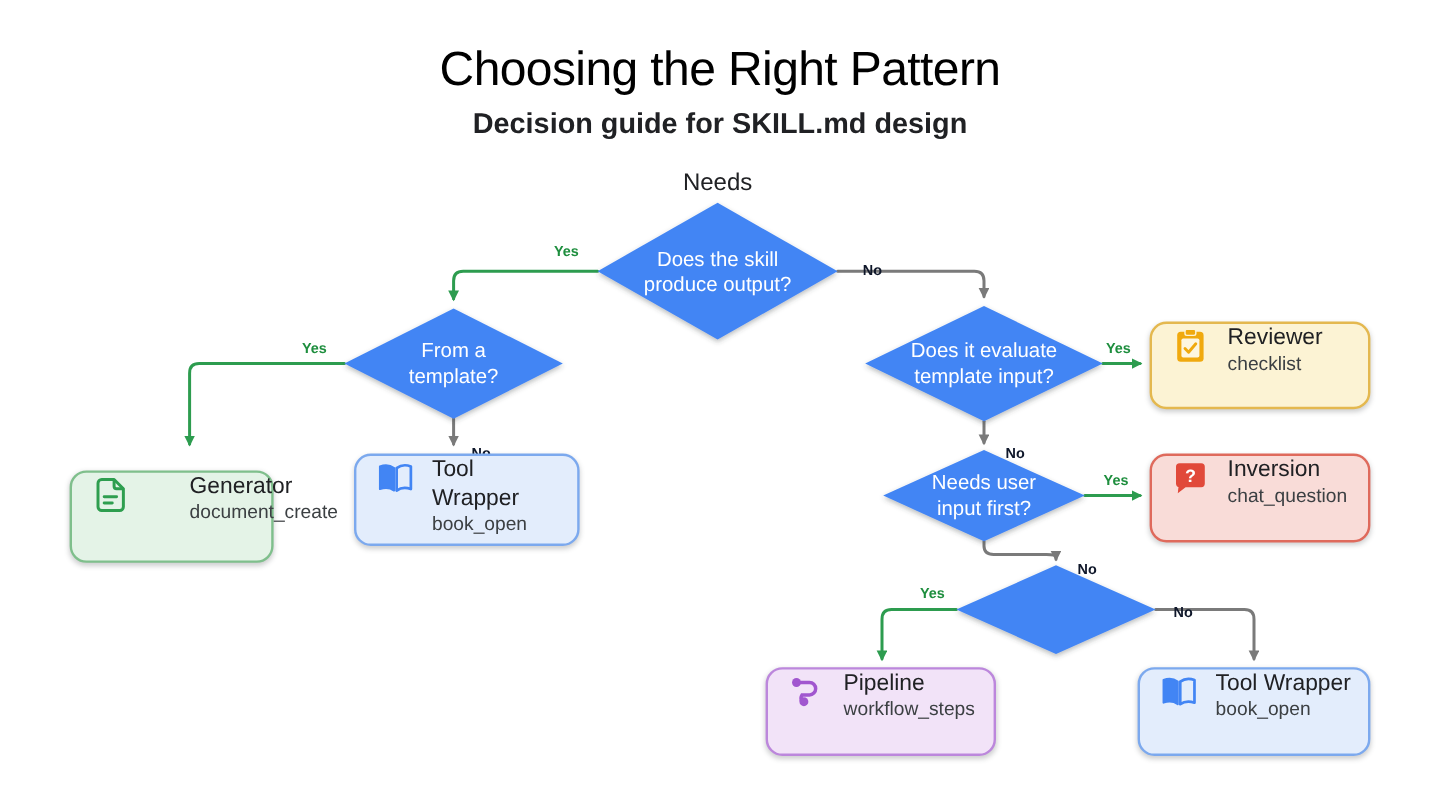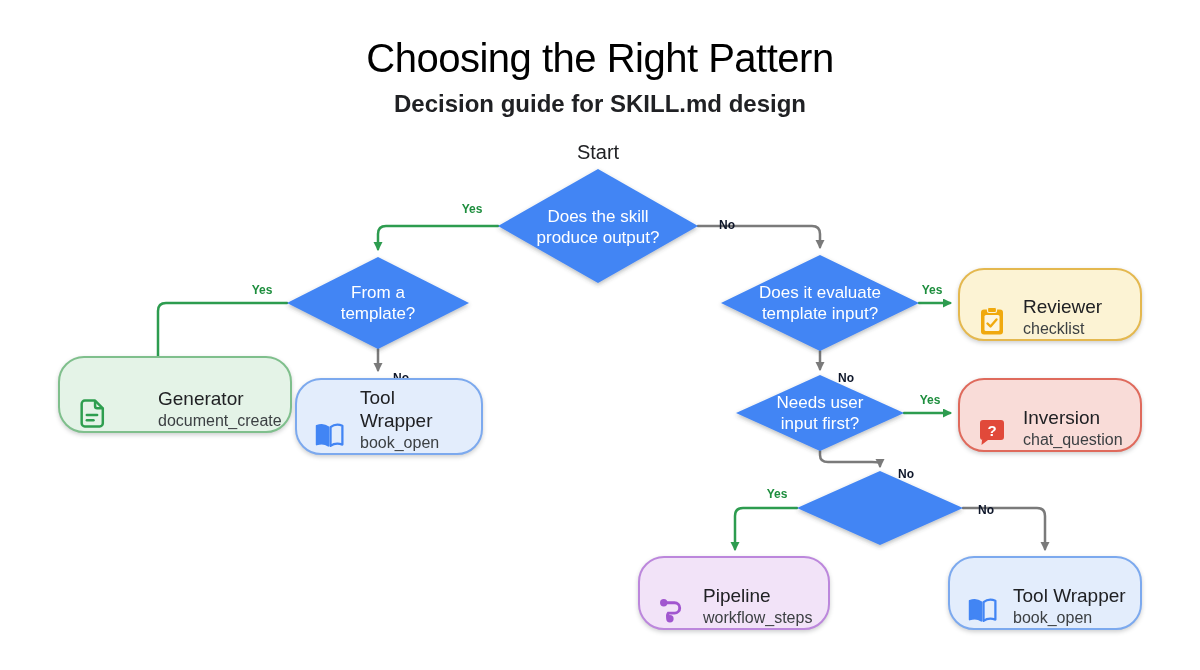--- a/index.html
+++ b/index.html
@@ -38,24 +38,24 @@
   }
   .edge-label {
     position: absolute;
     transform: translate(-50%, -50%);
     font-size: 12px; font-weight: 700;
   }
   .edge-label.yes { color: #1e8e3e; }
   .edge-label.no { color: #0f172a; margin-top: 16px; }
   .pattern-box {
     position: absolute;
-    border-radius: 26px;
+    border-radius: 14px;
     border: 2px solid;
     display: flex;
-    align-items: flex-end;
+    align-items: flex-start;
     gap: 13px;
     padding: 0 10px 0 14px;
     box-shadow: 0 2px 4px rgba(60,64,67,0.25);
   }
   .pattern-box .txt { display: flex; flex-direction: column; }
   .pattern-box .name { font-size: 19px; color: #202124; font-weight: 500; line-height: 1.25; }
   .pattern-box .tool { font-size: 16px; color: #3c4043; font-weight: 400; line-height: 1.25; }
   .pattern-box.green  { background: #e4f3e7; border-color: #7fbf8c; }
   .pattern-box.blue   { background: #e3edfc; border-color: #7ca9ee; }
   .pattern-box.yellow { background: #fcf3d4; border-color: #e4b84f; }
@@ -98,21 +98,21 @@
       <polygon points="598,169 698,226 598,283 498,226"></polygon>
       <polygon points="378,257 469,303 378,349 287,303"></polygon>
       <polygon points="820,255 919,303 820,351 721,303"></polygon>
       <polygon points="820,375 904,413 820,451 736,413"></polygon>
       <polygon points="880,471 963,508 880,545 797,508"></polygon>
     </g>
   </svg>
 
   <div class="abs title">Choosing the Right Pattern</div>
   <div class="abs subtitle">Decision guide for SKILL.md design</div>
-  <div class="abs start-label">Start</div>
+  <div class="abs start-label">Needs</div>
 
   <div class="diamond-label" style="left:598px; top:227px;">
     <span>Does the skill</span><br>
     <span>produce output?</span>
   </div>
   <div class="diamond-label" style="left:378px; top:303px;">
     <span>From a</span><br>
     <span>template?</span>
   </div>
   <div class="diamond-label" style="left:820px; top:303px;">
@@ -128,21 +128,21 @@
   <span class="edge-label no" style="left:727px; top:209px;">No</span>
   <span class="edge-label yes" style="left:262px; top:290px;">Yes</span>
   <span class="edge-label no" style="left:401px; top:362px;">No</span>
   <span class="edge-label yes" style="left:932px; top:290px;">Yes</span>
   <span class="edge-label no" style="left:846px; top:362px;">No</span>
   <span class="edge-label yes" style="left:930px; top:400px;">Yes</span>
   <span class="edge-label no" style="left:906px; top:458px;">No</span>
   <span class="edge-label yes" style="left:777px; top:494px;">Yes</span>
   <span class="edge-label no" style="left:986px; top:494px;">No</span>
 
-  <div class="pattern-box green" style="left:58px; top:356px; width:234px; height:77px;gap:48px;">
+  <div class="pattern-box green" style="left:58px; top:392px; width:170px; height:77px;gap:48px;">
     <span class="icon-wrap">
       <svg width="33" height="33" viewBox="0 0 32 32" fill="none" stroke="#2e9e4f" stroke-width="2.4" stroke-linecap="round" stroke-linejoin="round">
         <path d="M8.5,3.5 H18.5 L26,11 V25.5 A3,3 0 0 1 23,28.5 H8.5 A3,3 0 0 1 5.5,25.5 V6.5 A3,3 0 0 1 8.5,3.5 Z"></path>
         <path d="M18.5,4 V9 A2,2 0 0 0 20.5,11 H25.5"></path>
         <path d="M10.5,17.5 H20.5"></path>
         <path d="M10.5,22.5 H17"></path>
       </svg>
     </span>
     <span class="txt">
       <span class="name">Generator</span>

